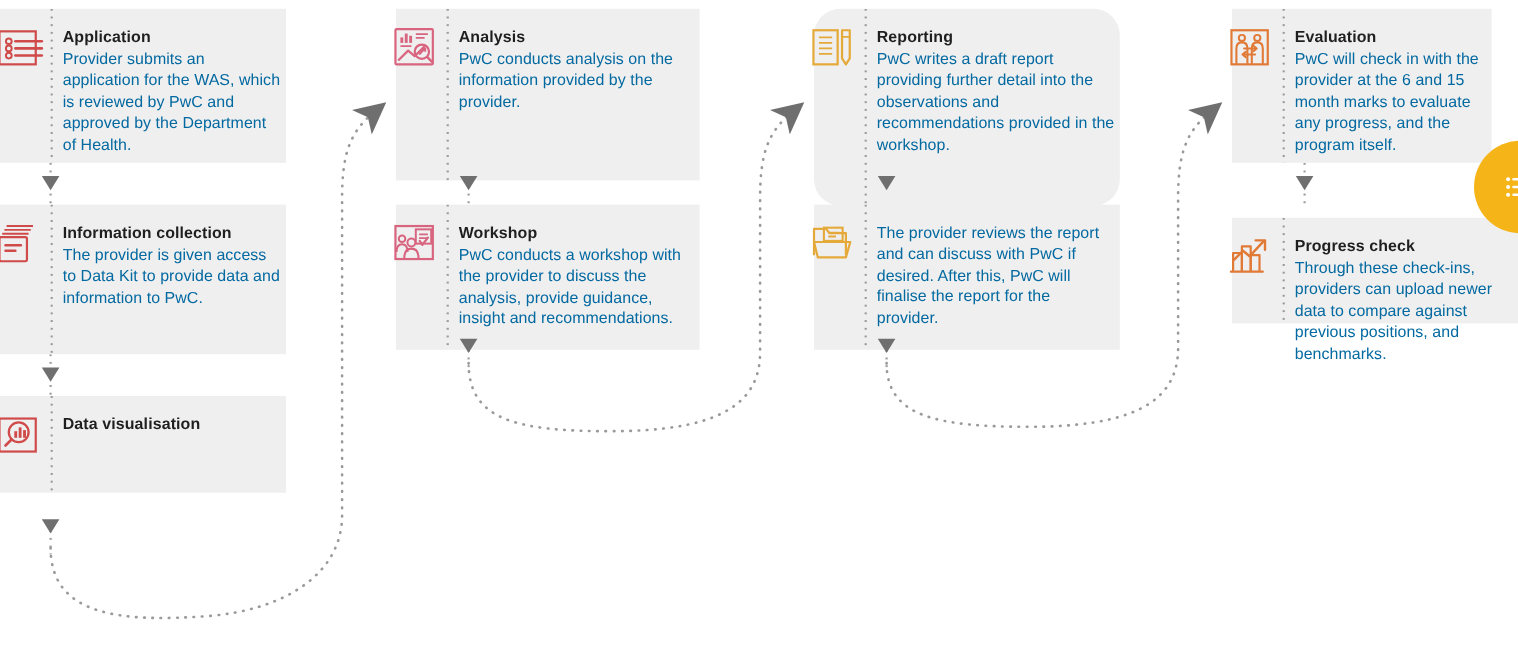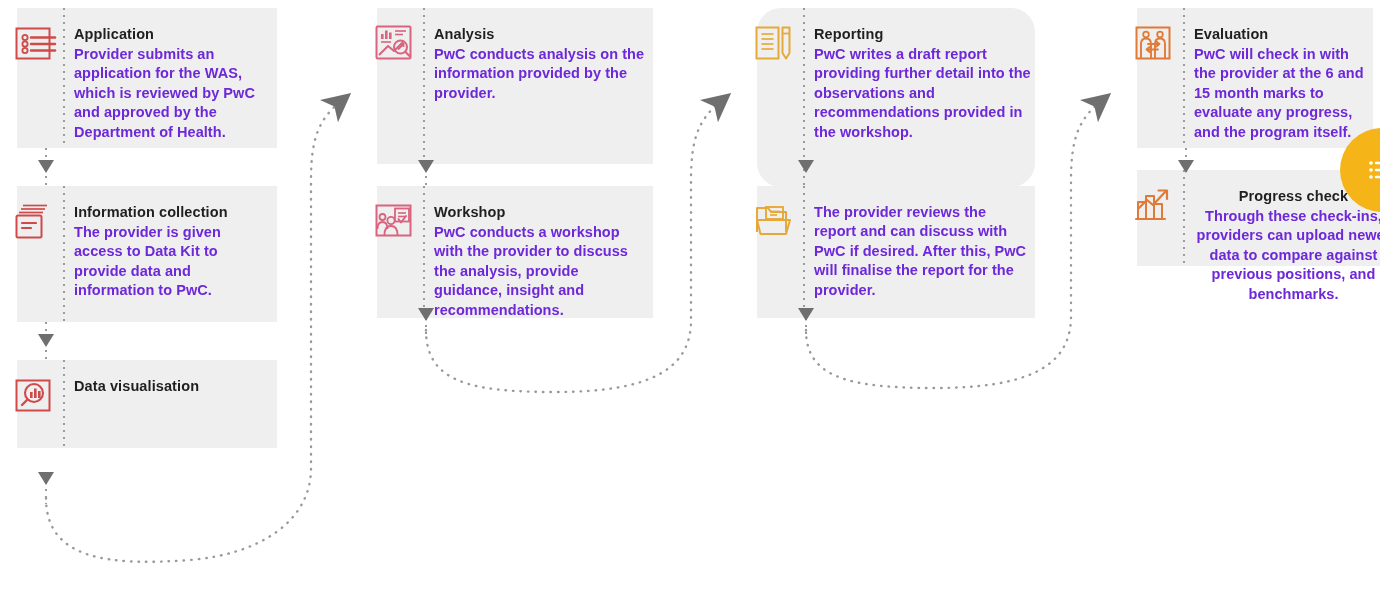--- a/index.html
+++ b/index.html
@@ -18,21 +18,20 @@
   }
 
   
   .card {
     position: absolute;
     background: #efefef;
     z-index: 2;
     display: flex;
     align-items: flex-start;
     padding: 12px;
-    margin-left: 17px;
   }
   .card-icon {
     position: absolute;
     width: 44px; height: 44px;
     left: -4px; top: 12px;
   }
   .card-icon svg { display:block; width:44px; height:44px; }
 
   .card-body {
     position: absolute;
@@ -43,22 +42,22 @@
   .card-title {
     font-size: 14.5px;
     font-weight: bold;
     color: #1f1f1f;
     line-height: 19px;
     letter-spacing: 0.1px;
     margin-bottom: 1px;
   }
   .card-text {
     font-size: 14.5px;
-    font-weight: bold;
-    color: #6d28d9;
+    font-weight: normal;
+    color: #0369a1;
     line-height: 19.4px;
     letter-spacing: 0.05px;
   }
 
   
   .rail {
     position: absolute;
     left: 46px;
     top: 0;
     width: 2px;
@@ -290,21 +289,21 @@
         <path d="M15 24 H26 M23.5 21.5 L26.5 24 L23.5 26.5" fill="none" stroke="#e07a36" stroke-width="1.8" stroke-linecap="round" stroke-linejoin="round"></path>
         <path d="M25 29.5 H14 M16.5 27 L13.5 29.5 L16.5 32" fill="none" stroke="#e07a36" stroke-width="1.8" stroke-linecap="round" stroke-linejoin="round"></path>
       </svg>
     </span>
     <div class="card-body">
       <div class="card-title">Evaluation</div>
       <div class="card-text">PwC will check in with the provider at the 6 and 15 month marks to evaluate any progress, and the program itself.</div>
     </div>
   </div>
 
-  <div class="card" style="left:1120px; top:170px; width:260px; height:96px;text-align:center;">
+  <div class="card" style="left:1120px; top:198px; width:260px; height:96px;">
     <span class="rail"></span>
     <span class="card-icon">
       <svg viewBox="0 0 44 44">
         <path d="M5 37 V20 H13 V37" fill="none" stroke="#e07a36" stroke-width="2" stroke-linejoin="round"></path>
         <path d="M13 37 V14 H21 V37" fill="none" stroke="#e07a36" stroke-width="2" stroke-linejoin="round"></path>
         <path d="M21 37 V22 H29 V37" fill="none" stroke="#e07a36" stroke-width="2" stroke-linejoin="round"></path>
         <line x1="3" y1="37" x2="32" y2="37" stroke="#e07a36" stroke-width="2" stroke-linecap="round"></line>
         <path d="M6 26 L14 18 L20 23 L33 9" fill="none" stroke="#e07a36" stroke-width="2.2" stroke-linejoin="round" stroke-linecap="round"></path>
         <path d="M25.5 8.5 H34 V17" fill="none" stroke="#e07a36" stroke-width="2.2" stroke-linecap="round" stroke-linejoin="round"></path>
       </svg>

